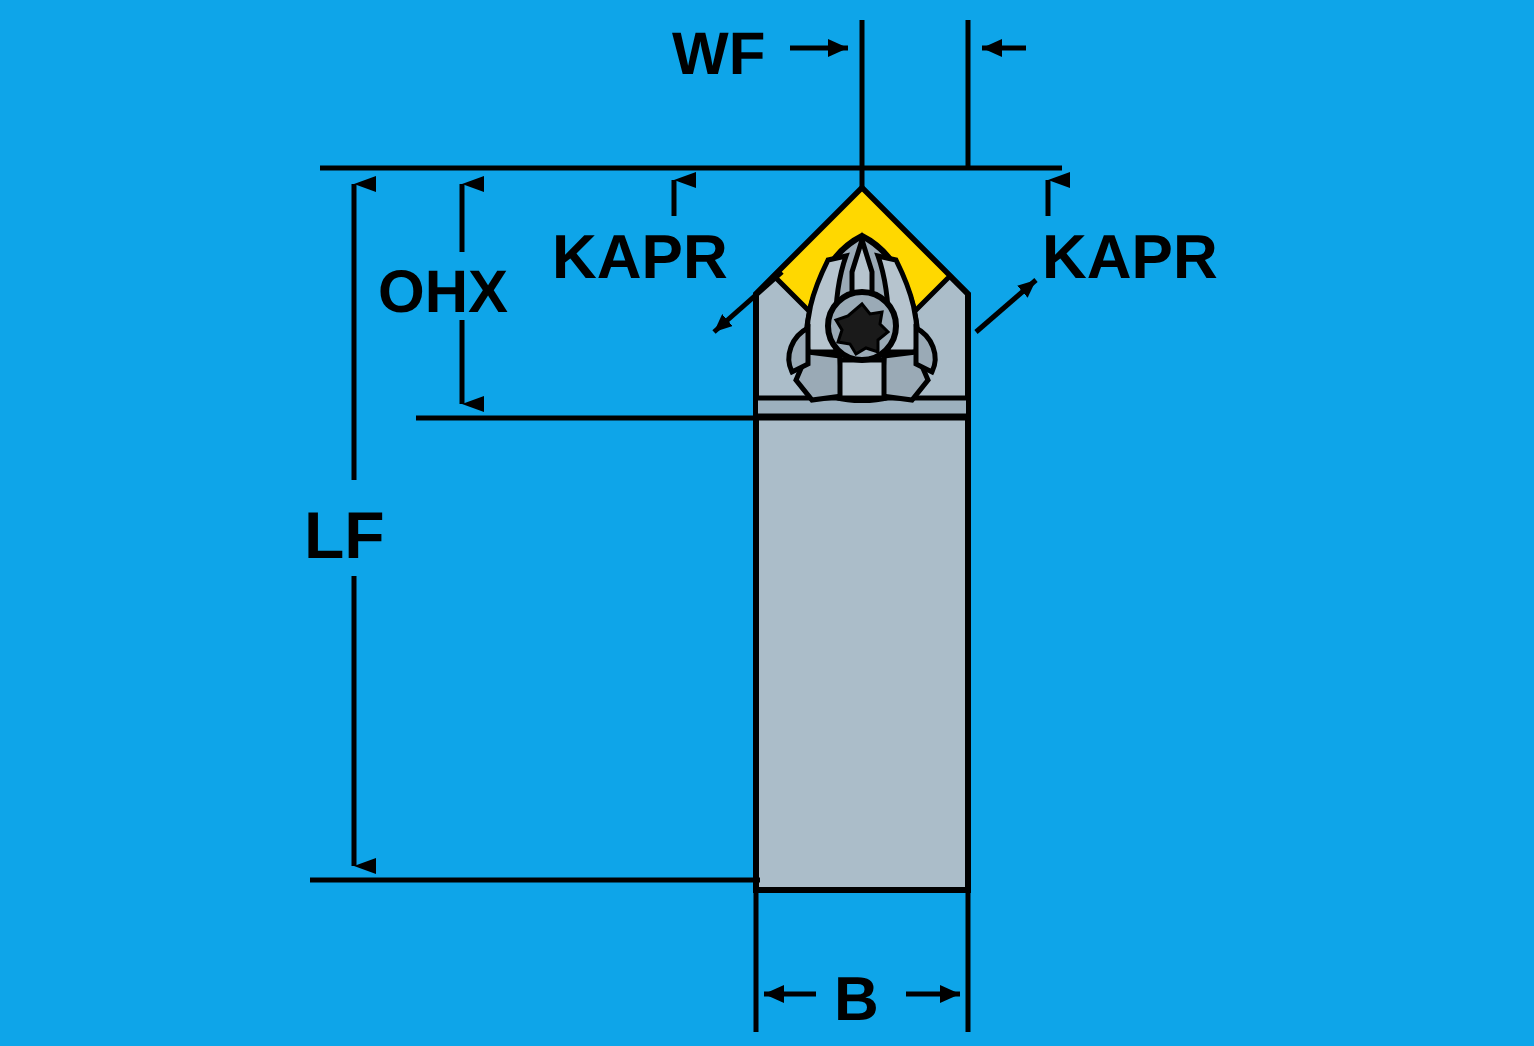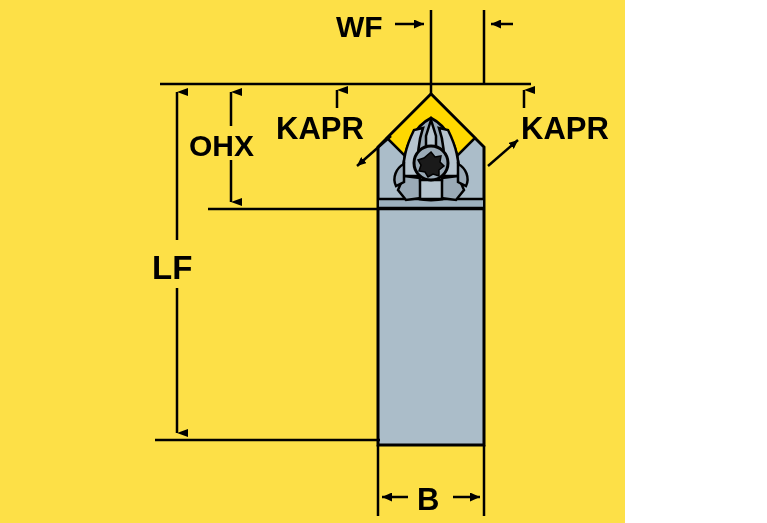--- a/index.html
+++ b/index.html
@@ -5,23 +5,23 @@
   html, body {
     margin: 0;
     padding: 0;
     background: #ffffff;
   }
   body {
     font-family: "Liberation Sans", sans-serif;
   }
   #stage {
     position: relative;
-    width: 625px;
+    width: 767px;
     height: 523px;
-    background: #fde047;
+    background: #0ea5e9;
     overflow: hidden;
   }
   #stage svg {
     position: absolute;
     left: 0;
     top: 0;
   }
   .dim-label {
     font-family: "Liberation Sans", sans-serif;
     font-weight: 700;

